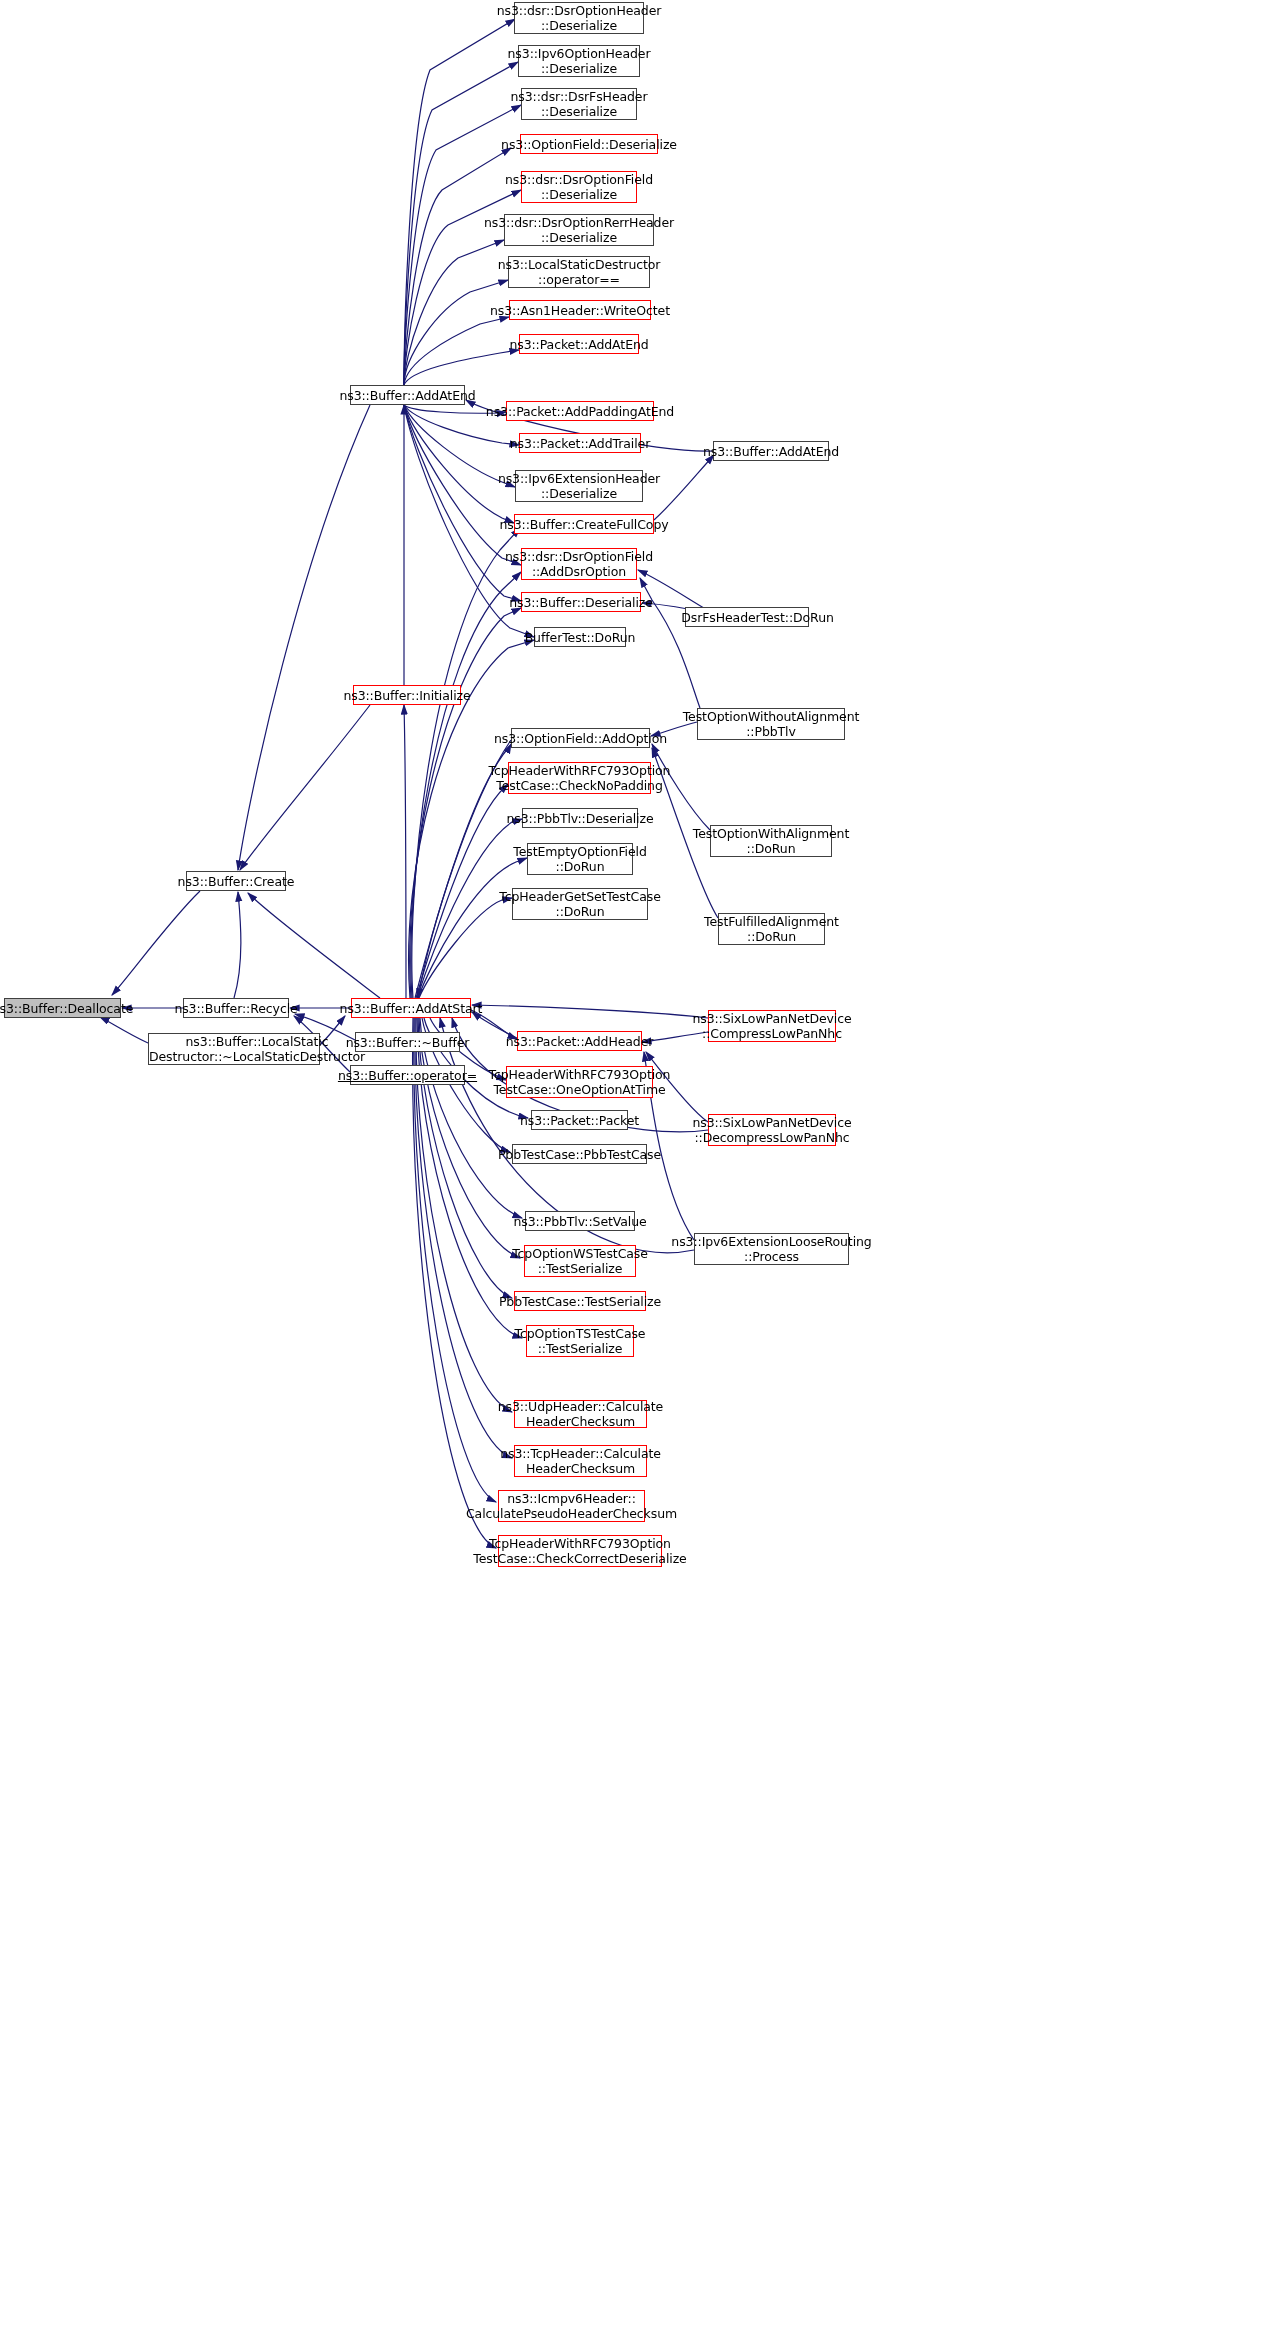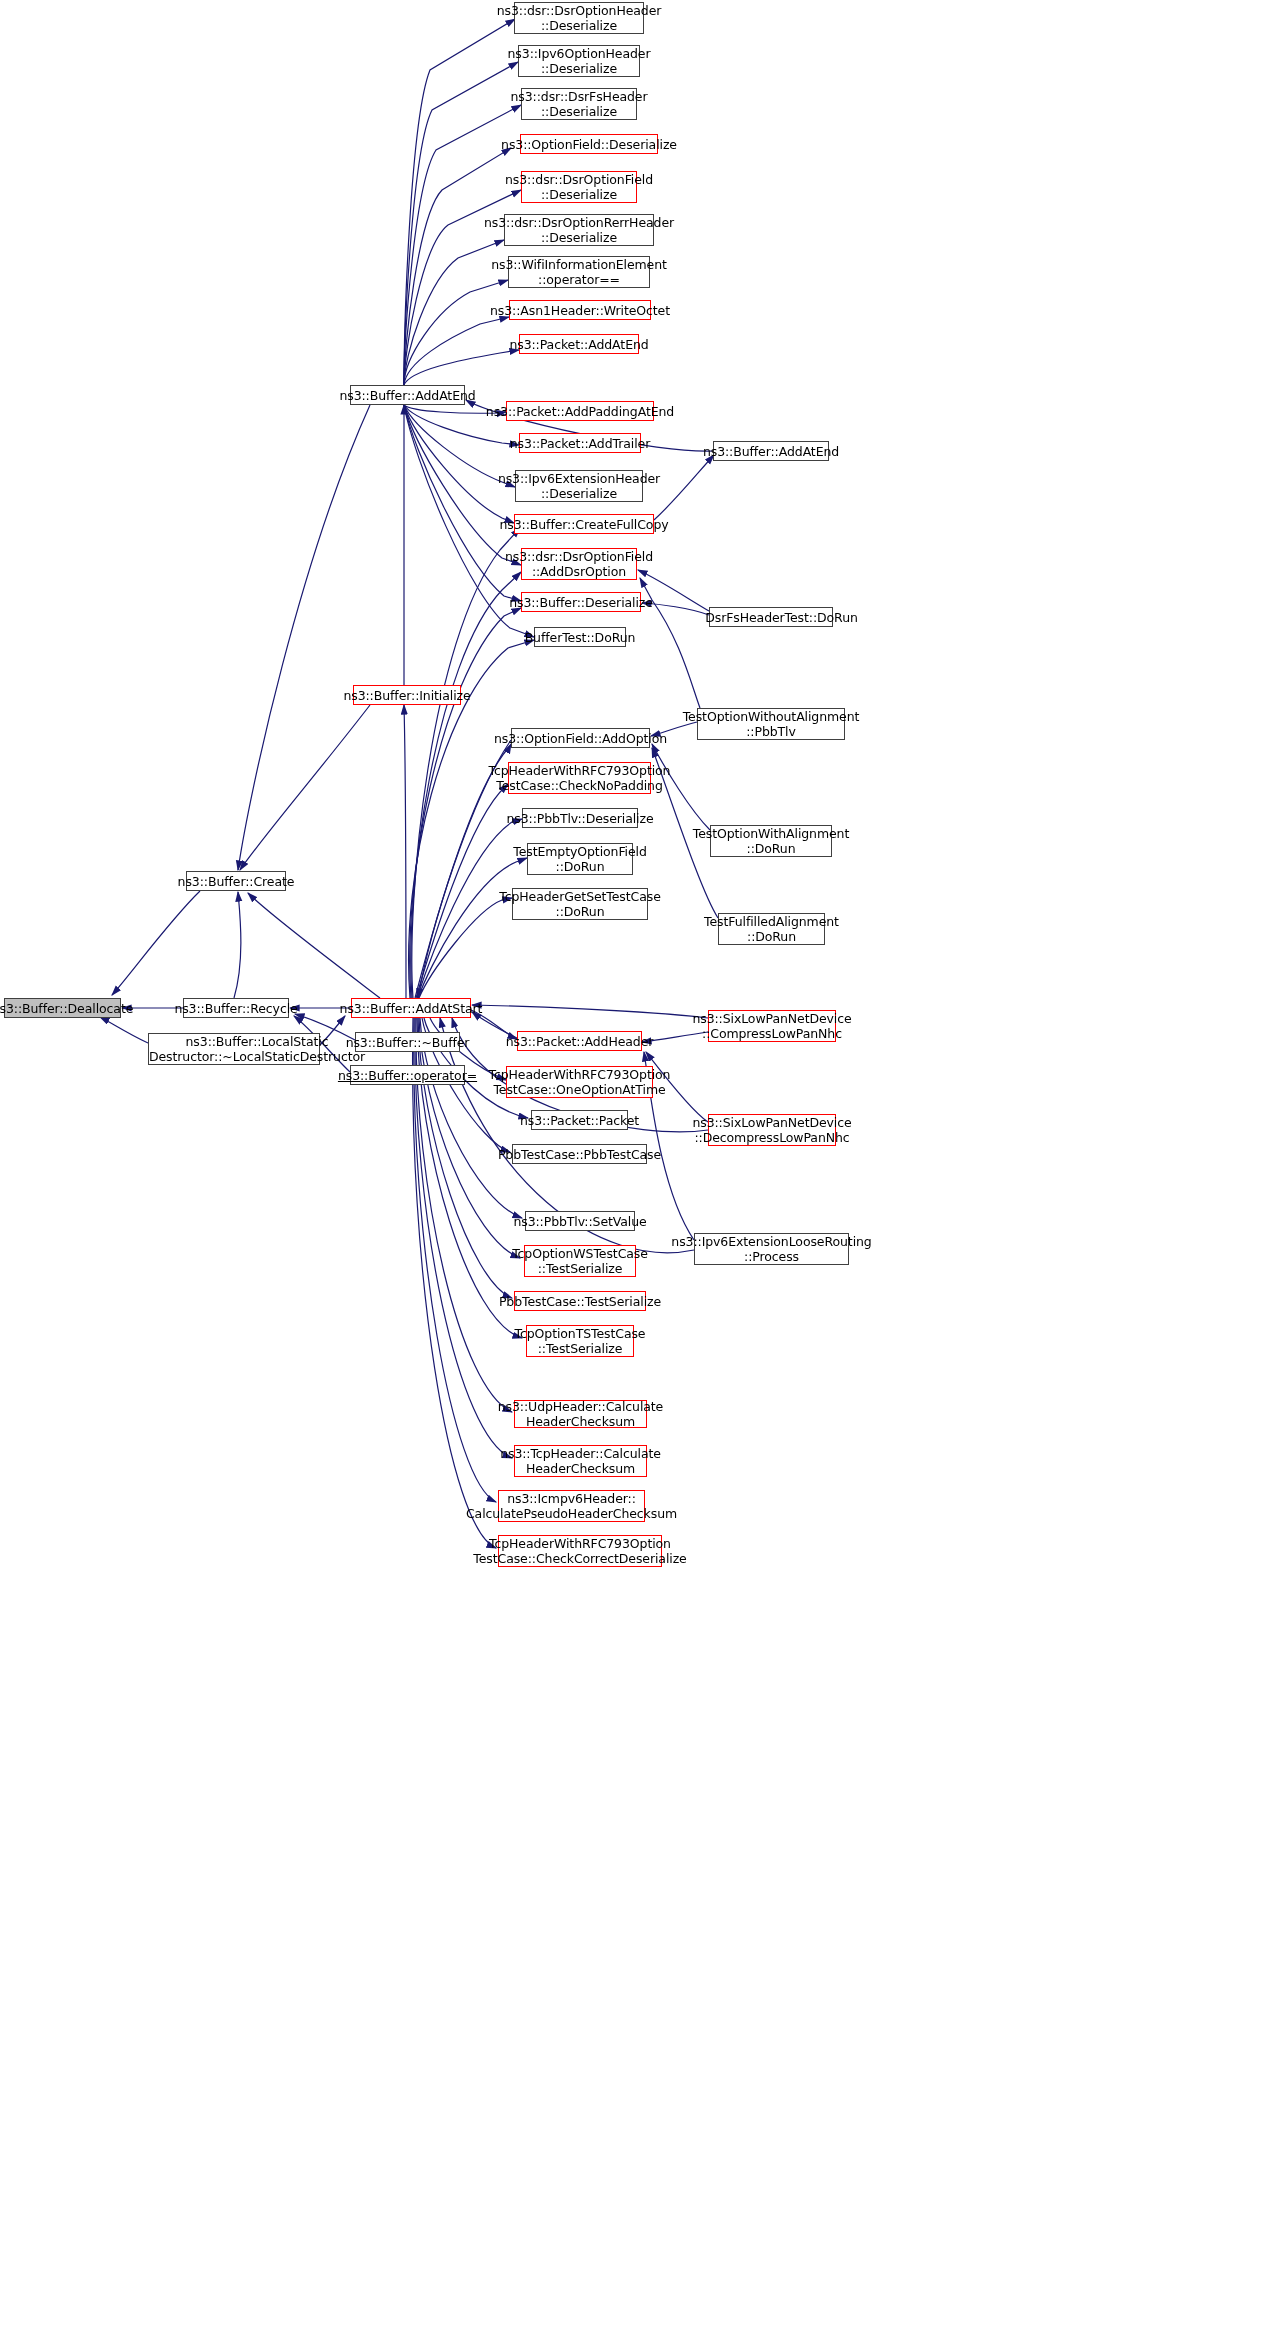--- a/index.html
+++ b/index.html
@@ -115,21 +115,21 @@
 ::Deserialize</div>
       <div class="node" style="left: 518px; top: 45px; width: 122px; height: 32px;">ns3::Ipv6OptionHeader
 ::Deserialize</div>
       <div class="node" style="left: 521px; top: 88px; width: 116px; height: 32px;">ns3::dsr::DsrFsHeader
 ::Deserialize</div>
       <div class="node red" style="left: 511px; top: 134px; width: 138px; height: 20px; margin-left: 9px;">ns3::OptionField::Deserialize</div>
       <div class="node red" style="left: 521px; top: 171px; width: 116px; height: 32px;">ns3::dsr::DsrOptionField
 ::Deserialize</div>
       <div class="node" style="left: 504px; top: 214px; width: 150px; height: 32px;">ns3::dsr::DsrOptionRerrHeader
 ::Deserialize</div>
-      <div class="node" style="left: 508px; top: 256px; width: 142px; height: 32px;">ns3::WifiInformationElement
+      <div class="node" style="left: 508px; top: 256px; width: 142px; height: 32px;">ns3::LocalStaticDestructor
 ::operator==</div>
       <div class="node red" style="left: 509px; top: 300px; width: 142px; height: 20px;">ns3::Asn1Header::WriteOctet</div>
       <div class="node red" style="left: 519px; top: 334px; width: 120px; height: 20px;">ns3::Packet::AddAtEnd</div>
       <div class="node" style="left: 350px; top: 385px; width: 115px; height: 20px;">ns3::Buffer::AddAtEnd</div>
       <div class="node red" style="left: 506px; top: 401px; width: 148px; height: 20px;">ns3::Packet::AddPaddingAtEnd</div>
       <div class="node red" style="left: 519px; top: 433px; width: 122px; height: 20px;">ns3::Packet::AddTrailer</div>
       <div class="node" style="left: 515px; top: 470px; width: 128px; height: 32px;">ns3::Ipv6ExtensionHeader
 ::Deserialize</div>
       <div class="node red" style="left: 514px; top: 514px; width: 140px; height: 20px;">ns3::Buffer::CreateFullCopy</div>
       <div class="node red" style="left: 521px; top: 548px; width: 116px; height: 32px;">ns3::dsr::DsrOptionField
@@ -166,21 +166,21 @@
 ::TestSerialize</div>
       <div class="node red" style="left: 514px; top: 1400px; width: 133px; height: 28px;">ns3::UdpHeader::Calculate
 HeaderChecksum</div>
       <div class="node red" style="left: 514px; top: 1445px; width: 133px; height: 32px;">ns3::TcpHeader::Calculate
 HeaderChecksum</div>
       <div class="node red" style="left: 498px; top: 1490px; width: 147px; height: 32px;">ns3::Icmpv6Header::
 CalculatePseudoHeaderChecksum</div>
       <div class="node red" style="left: 498px; top: 1535px; width: 164px; height: 32px;">TcpHeaderWithRFC793Option
 TestCase::CheckCorrectDeserialize</div>
       <div class="node" style="left: 713px; top: 441px; width: 116px; height: 20px;">ns3::Buffer::AddAtEnd</div>
-      <div class="node" style="left: 709px; top: 607px; width: 124px; height: 20px; padding-left: 23px;">DsrFsHeaderTest::DoRun</div>
+      <div class="node" style="left: 685px; top: 607px; width: 124px; height: 20px; padding-left: 23px;">DsrFsHeaderTest::DoRun</div>
       <div class="node" style="left: 697px; top: 708px; width: 148px; height: 32px;">TestOptionWithoutAlignment
 ::PbbTlv</div>
       <div class="node" style="left: 710px; top: 825px; width: 122px; height: 32px;">TestOptionWithAlignment
 ::DoRun</div>
       <div class="node" style="left: 718px; top: 913px; width: 107px; height: 32px;">TestFulfilledAlignment
 ::DoRun</div>
       <div class="node red" style="left: 708px; top: 1010px; width: 128px; height: 32px;">ns3::SixLowPanNetDevice
 ::CompressLowPanNhc</div>
       <div class="node red" style="left: 708px; top: 1114px; width: 128px; height: 32px;">ns3::SixLowPanNetDevice
 ::DecompressLowPanNhc</div>

